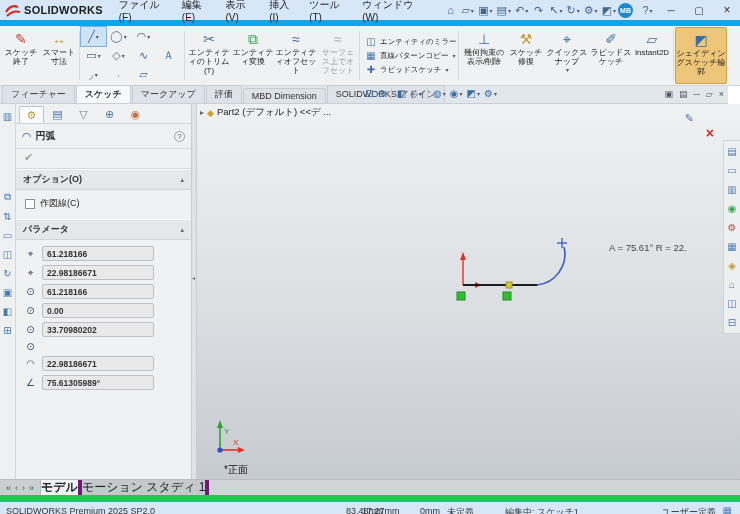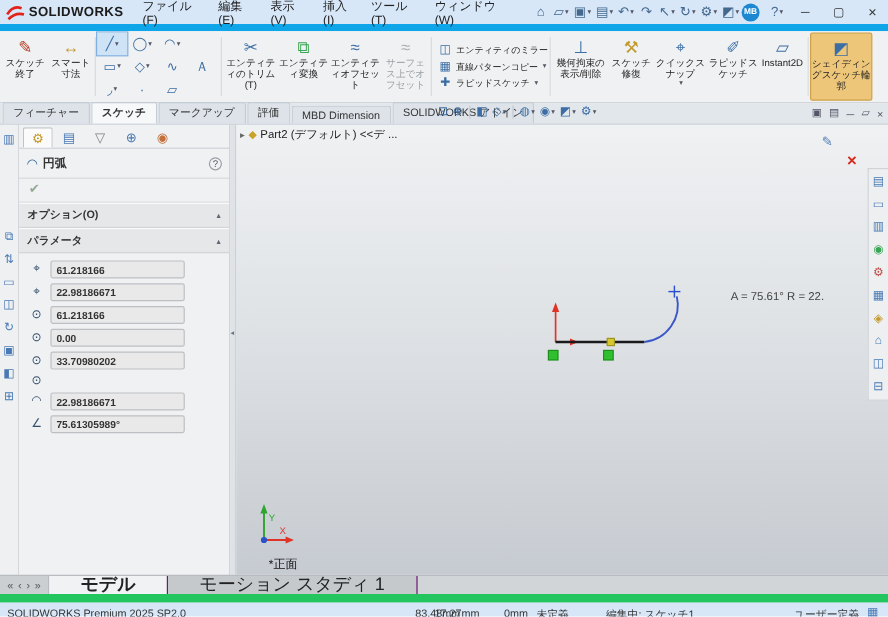--- a/index.html
+++ b/index.html
@@ -32,21 +32,21 @@
   .big-btn.selected{background:#edc679;border:1px solid #cda04a;border-radius:2px;}
   .c-red{color:#b5442f;} .c-green{color:#3aa655;} .c-gold{color:#c39a2e;}
   .tool-grid{display:grid;grid-template-columns:repeat(4,25px);grid-auto-rows:19px;align-content:center;width:102px;}
   .tg-cell{display:flex;align-items:center;justify-content:center;font-size:11px;color:#3c6ea5;}
   .tg-cell.sel{background:#cfe3f7;outline:1px solid #7fb0e0;}
   .mirror-group{display:flex;flex-direction:column;justify-content:center;gap:3px;width:96px;padding-left:4px;}
   .mg-row{display:flex;align-items:center;gap:3px;font-size:7.5px;color:#222;white-space:nowrap;}
   .mg-row .mgi{font-size:10px;color:#3c6ea5;width:12px;text-align:center;}
 
   
-  .tabrow{position:absolute;top:86px;left:0;right:0;height:18px;background:#e2e7ec;border-bottom:1px solid #c9cfd6;display:flex;align-items:flex-end;padding-left:2px;}
+  .tabrow{position:absolute;top:86px;left:0;right:12px;height:18px;background:#e2e7ec;border-bottom:1px solid #c9cfd6;display:flex;align-items:flex-end;padding-left:2px;}
   .tab{font-size:9px;padding:2px 8px 2px;color:#333;background:#dde3e9;border:1px solid #c6ccd3;border-bottom:none;margin-right:1px;border-radius:2px 2px 0 0;white-space:nowrap;}
   .tab.active{background:#f6f8fa;font-weight:bold;}
   .hud{position:absolute;left:364px;top:2px;display:flex;align-items:center;gap:2px;}
   .hud-btn{display:flex;align-items:center;font-size:10px;color:#3c6ea5;padding:0 1px;}
   .hud-sep{width:1px;height:11px;background:#c3c9d0;margin:0 2px;}
   .doc-controls{position:absolute;right:4px;top:3px;display:flex;gap:6px;color:#556;font-size:9px;align-items:center;}
 
   
   .main{position:absolute;top:104px;left:0;height:375px;width:740px;display:flex;}
   .left-strip{width:16px;background:#eef0f2;border-right:1px solid #d3d7db;display:flex;flex-direction:column;align-items:center;padding-top:4px;flex:none;}
@@ -84,21 +84,21 @@
   .cc-pencil{position:absolute;right:46px;top:8px;font-size:11px;color:#4a7ab5;}
   .cc-close{position:absolute;right:26px;top:21px;font-size:14px;font-weight:bold;color:#d62b1f;}
   .rt-toolbar{position:absolute;right:0;top:36px;width:17px;background:#edeff1;border:1px solid #d0d4d8;border-right:none;display:flex;flex-direction:column;align-items:center;padding:3px 0;gap:4px;}
   .rt-icon{font-size:10px;color:#4a7ab5;height:15px;display:flex;align-items:center;}
   .rt-icon.red{color:#c0504d;} .rt-icon.green{color:#3aa655;} .rt-icon.gold{color:#c39a2e;}
   .sketch-svg{position:absolute;left:0;top:0;}
 
   
   .bottom-tabs{position:absolute;top:479px;left:0;right:0;height:16px;background:#d2d5d8;border-top:1px solid #b8bcc0;display:flex;align-items:stretch;}
   .bt-nav{display:flex;align-items:center;gap:4px;padding:0 6px;color:#555;font-size:9px;background:#cbcfd2;border-right:1px solid #b8bcc0;}
-  .bt-tab{display:flex;align-items:center;padding:0 26px;font-size:15px;color:#222;background:#c5c9cc;border-right:1px solid #701a75;}
+  .bt-tab{display:flex;align-items:center;padding:0 0;font-size:12px;color:#222;background:#c5c9cc;border-right:4px solid #701a75;}
   .bt-tab.active{background:#f1f2f3;font-weight:bold;}
 
   
   .statusbar{position:absolute;top:495px;left:0;right:0;height:19px;background:#d7e7f8;border-top:7px solid #22c55e;font-size:9px;color:#333;}
   .sb-item{position:absolute;top:4px;white-space:nowrap;}
   .sb-product{left:6px;}
   .sb-x{left:298px;margin-left:48px;} .sb-y{left:362px;} .sb-z{left:420px;} .sb-state{left:447px;} .sb-edit{left:505px;}
   .sb-units{right:24px;} .sb-units-icon{position:absolute;right:8px;top:3px;color:#4a7ab5;font-size:10px;}
 </style>
 </head>
@@ -363,20 +363,24 @@
         <span class="ti">◠</span>
         <span class="tt">円弧</span>
         <span class="pm-help">?</span>
       </div>
       <div class="pm-check">✔</div>
 
       <div class="section-h">
         <span>オプション(O)</span>
         <span class="col">▴</span>
       </div>
+      <div class="checkbox-row">
+        <span class="cb"></span>
+        <span>作図線(C)</span>
+      </div>
 
       <div class="section-h">
         <span>パラメータ</span>
         <span class="col">▴</span>
       </div>
       <div class="params">
         <div class="param-row">
           <span class="p-icon">⌖</span>
           <span class="p-field">61.218166</span>
         </div>

